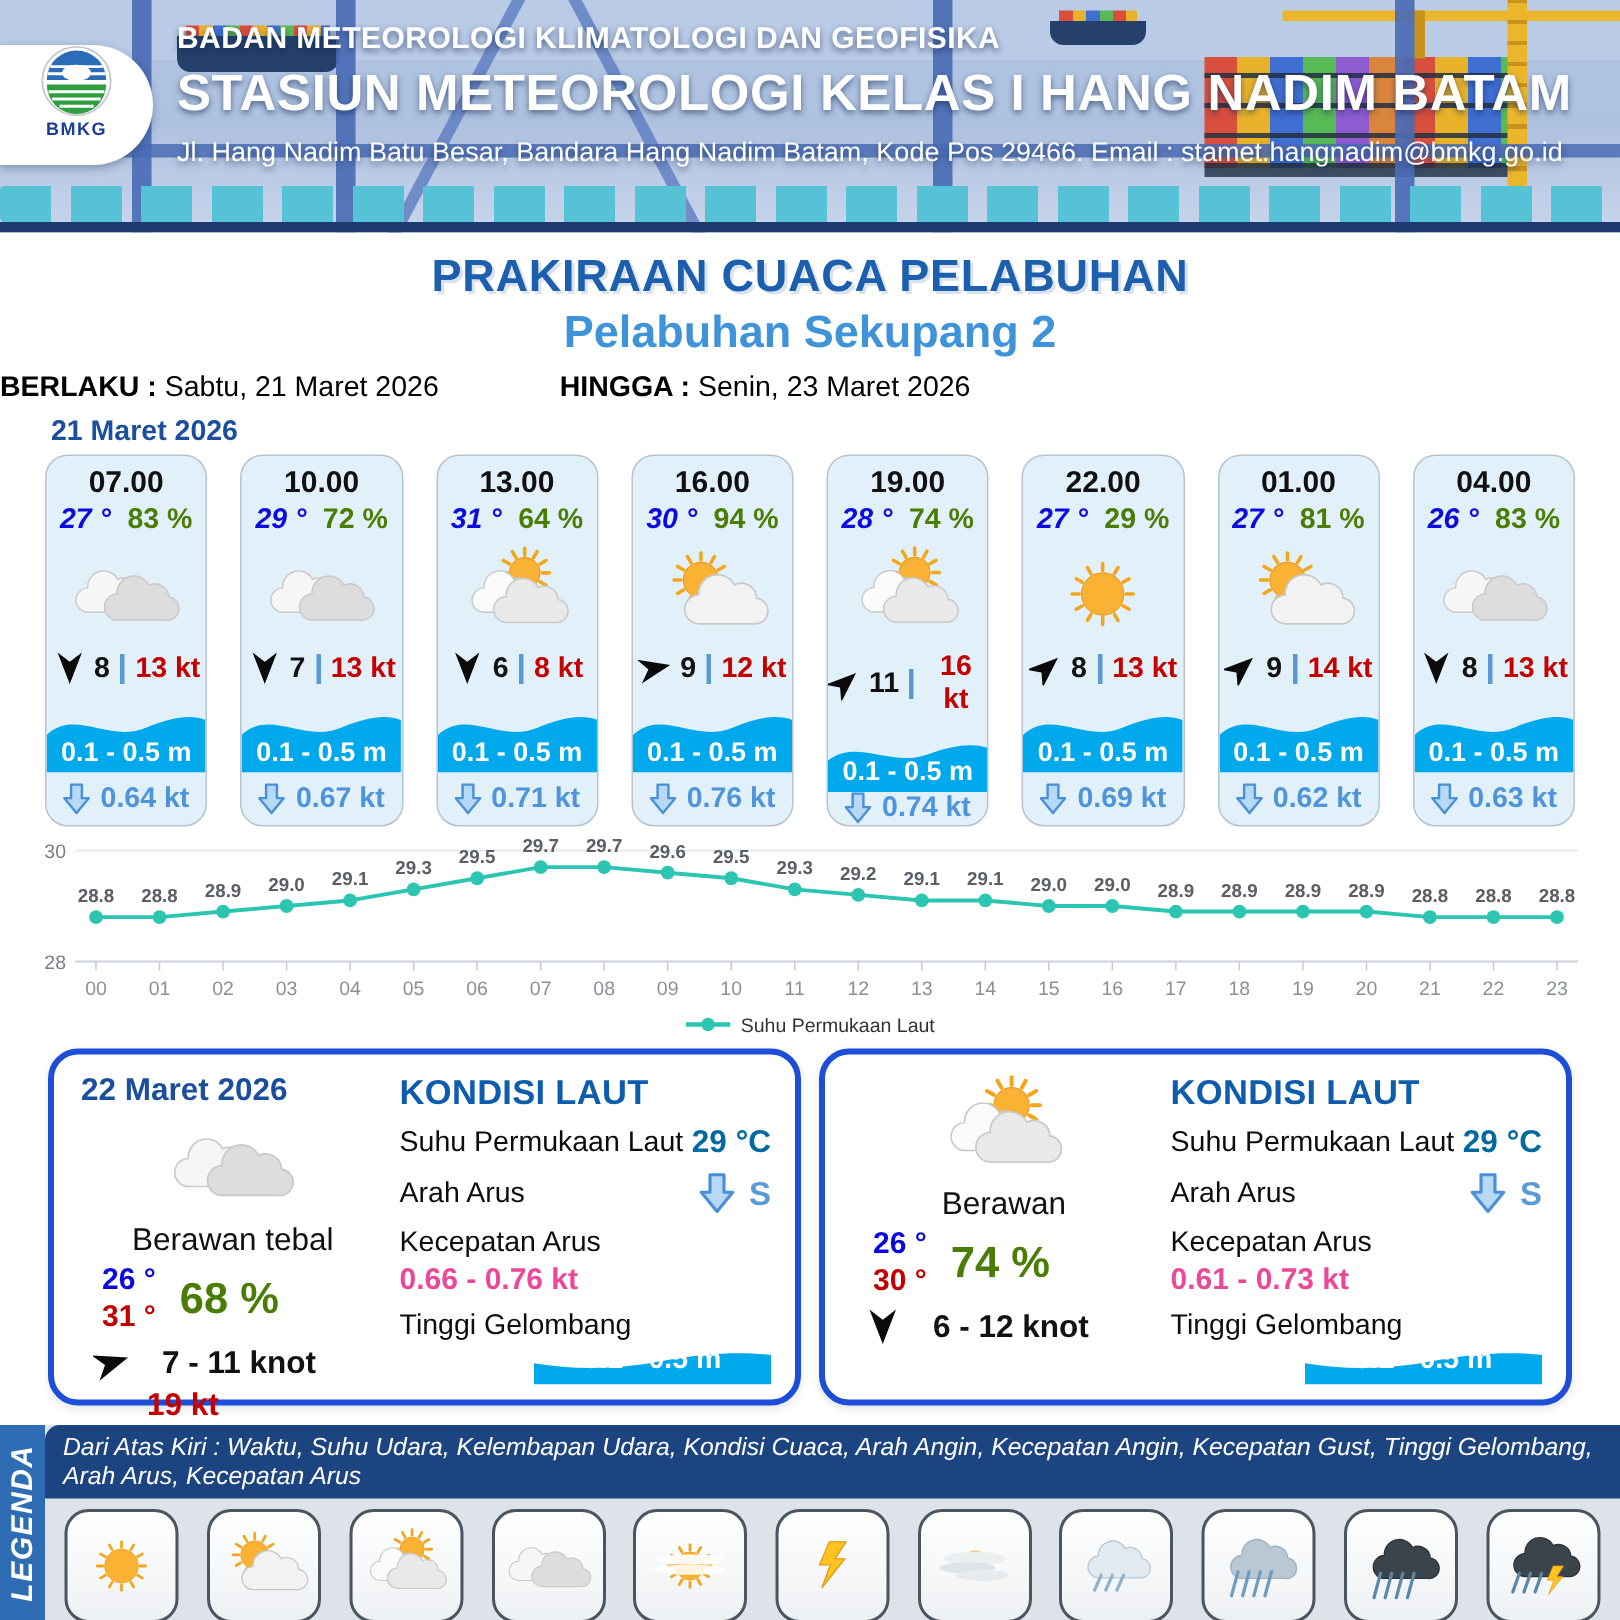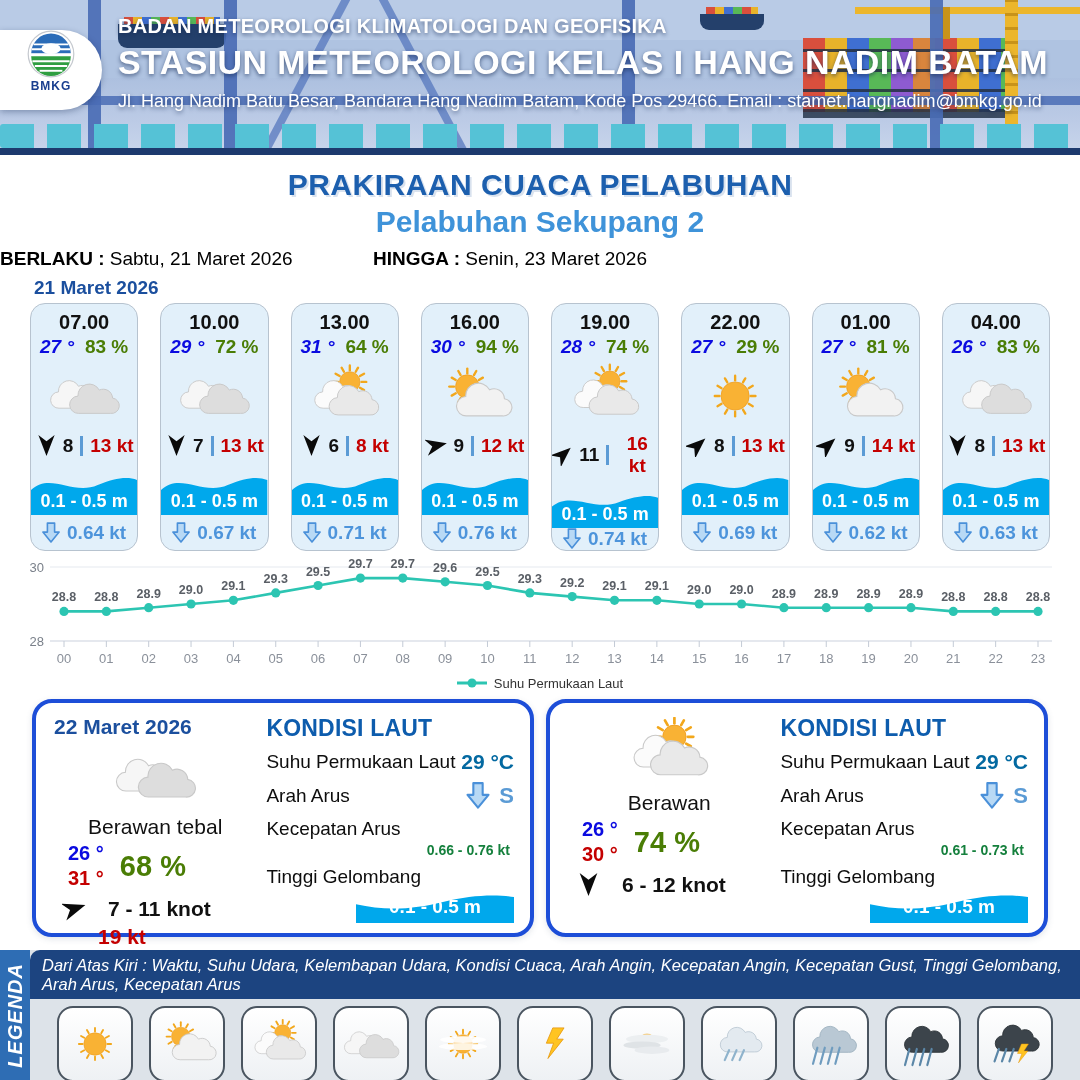--- a/index.html
+++ b/index.html
@@ -97,32 +97,32 @@
   .dc-hum { color:#4a7d05; font-size:29px; font-weight:bold; }
   .dc-wind { display:flex; align-items:center; gap:21px; font-size:21px; font-weight:bold; margin-top:5px; padding-left:8px; }
   .dc-wind .dart { width:25px; height:25px; }
   .dc-gust { color:#c40000; font-size:21px; font-weight:bold; padding-left:44px; margin-top:4px; }
   .dc-right { flex:1; padding-left:10px; display:flex; flex-direction:column; }
   .sea-title { font-size:23px; font-weight:bold; color:#0d5cad; letter-spacing:.2px; }
   .sea-row { display:flex; justify-content:space-between; align-items:center; margin-top:8px; }
   .sea-lab { font-size:19px; color:#0d0d0d; }
   .sea-val { font-size:21px; font-weight:bold; color:#0369a1; }
   .sea-dir { display:flex; align-items:center; gap:9px; font-size:22px; font-weight:bold; color:#5b9bd5; }
-  .sea-spd { text-align:right; font-size:14px; font-weight:bold; color:#15803d; margin-top:2px; padding-right:4px; }
+  .sea-spd { font-size:20px; font-weight:bold; color:#ec4899; margin-top:2px; padding-right:4px; }
   .sea-wavebox { position:relative; width:158px; height:56px; align-self:flex-end; margin-top:6px; }
   .sea-wavebox svg { position:absolute; inset:0; width:100%; height:100%; }
   .sea-wave-t { position:absolute; left:0; right:0; bottom:5px; text-align:center; color:#fff; font-size:19px; font-weight:bold; }
   .dnarrow { display:inline-block; line-height:0; }
 
   
   .legend { margin-top:auto; flex:none; height:130px; display:flex; }
   .leg-side { width:30px; background:#2e6db4; color:#fff; display:flex; align-items:center; justify-content:center; }
   .leg-side span { writing-mode:vertical-rl; transform:rotate(180deg); font-style:italic; font-weight:bold;
                    font-size:20px; letter-spacing:1px; }
-  .leg-main { flex:1; background:#dde3e9; display:flex; flex-direction:column;align-items:center; }
+  .leg-main { flex:1; background:#dde3e9; display:flex; flex-direction:column; }
   .leg-cap { background:#1c4480; color:#fff; font-style:italic; font-size:16.5px; padding:6px 12px 5px 12px;
              border-top-left-radius:10px; }
   .leg-items { flex:1; display:flex; justify-content:space-around; align-items:flex-start; padding:7px 4px 0 4px; }
   .leg-item { text-align:center; width:92px; }
   .leg-box { width:76px; height:76px; margin:0 auto; border:2px solid #4a5560; border-radius:16px;
              background:linear-gradient(180deg,#ffffff 0%,#eef1f4 100%); display:flex; align-items:center; justify-content:center; }
   .leg-box svg { width:62px; height:52px; }
 </style>
 </head>
 <body>

